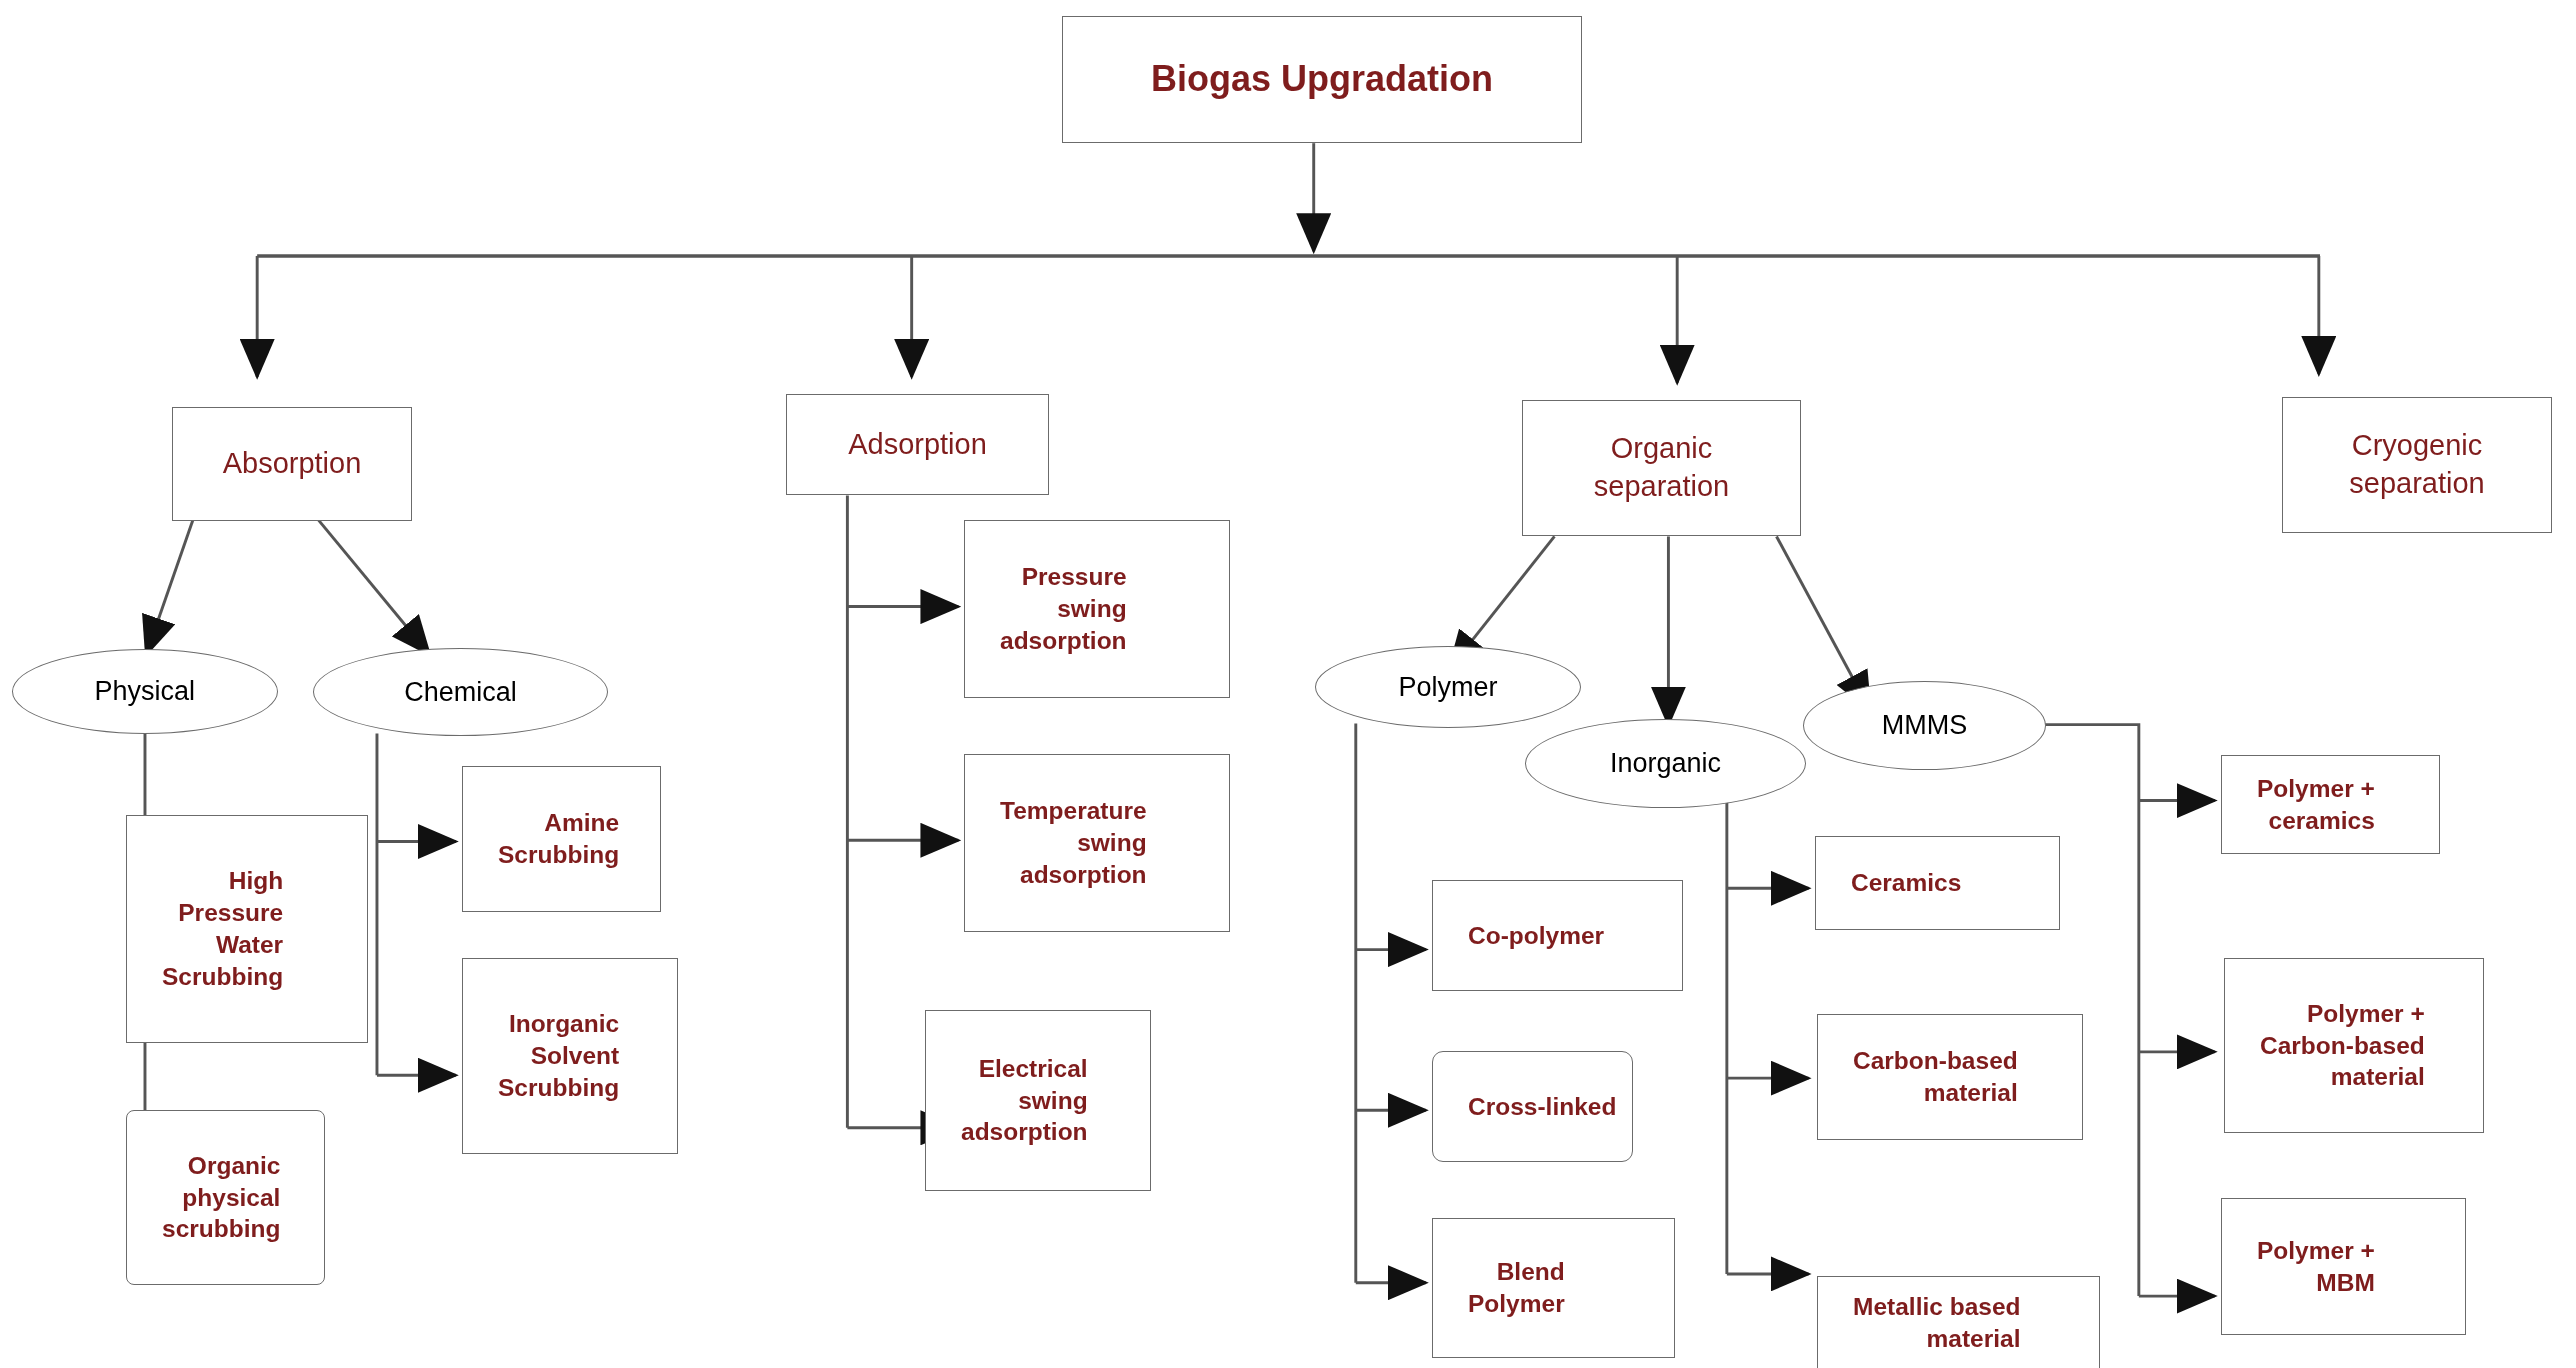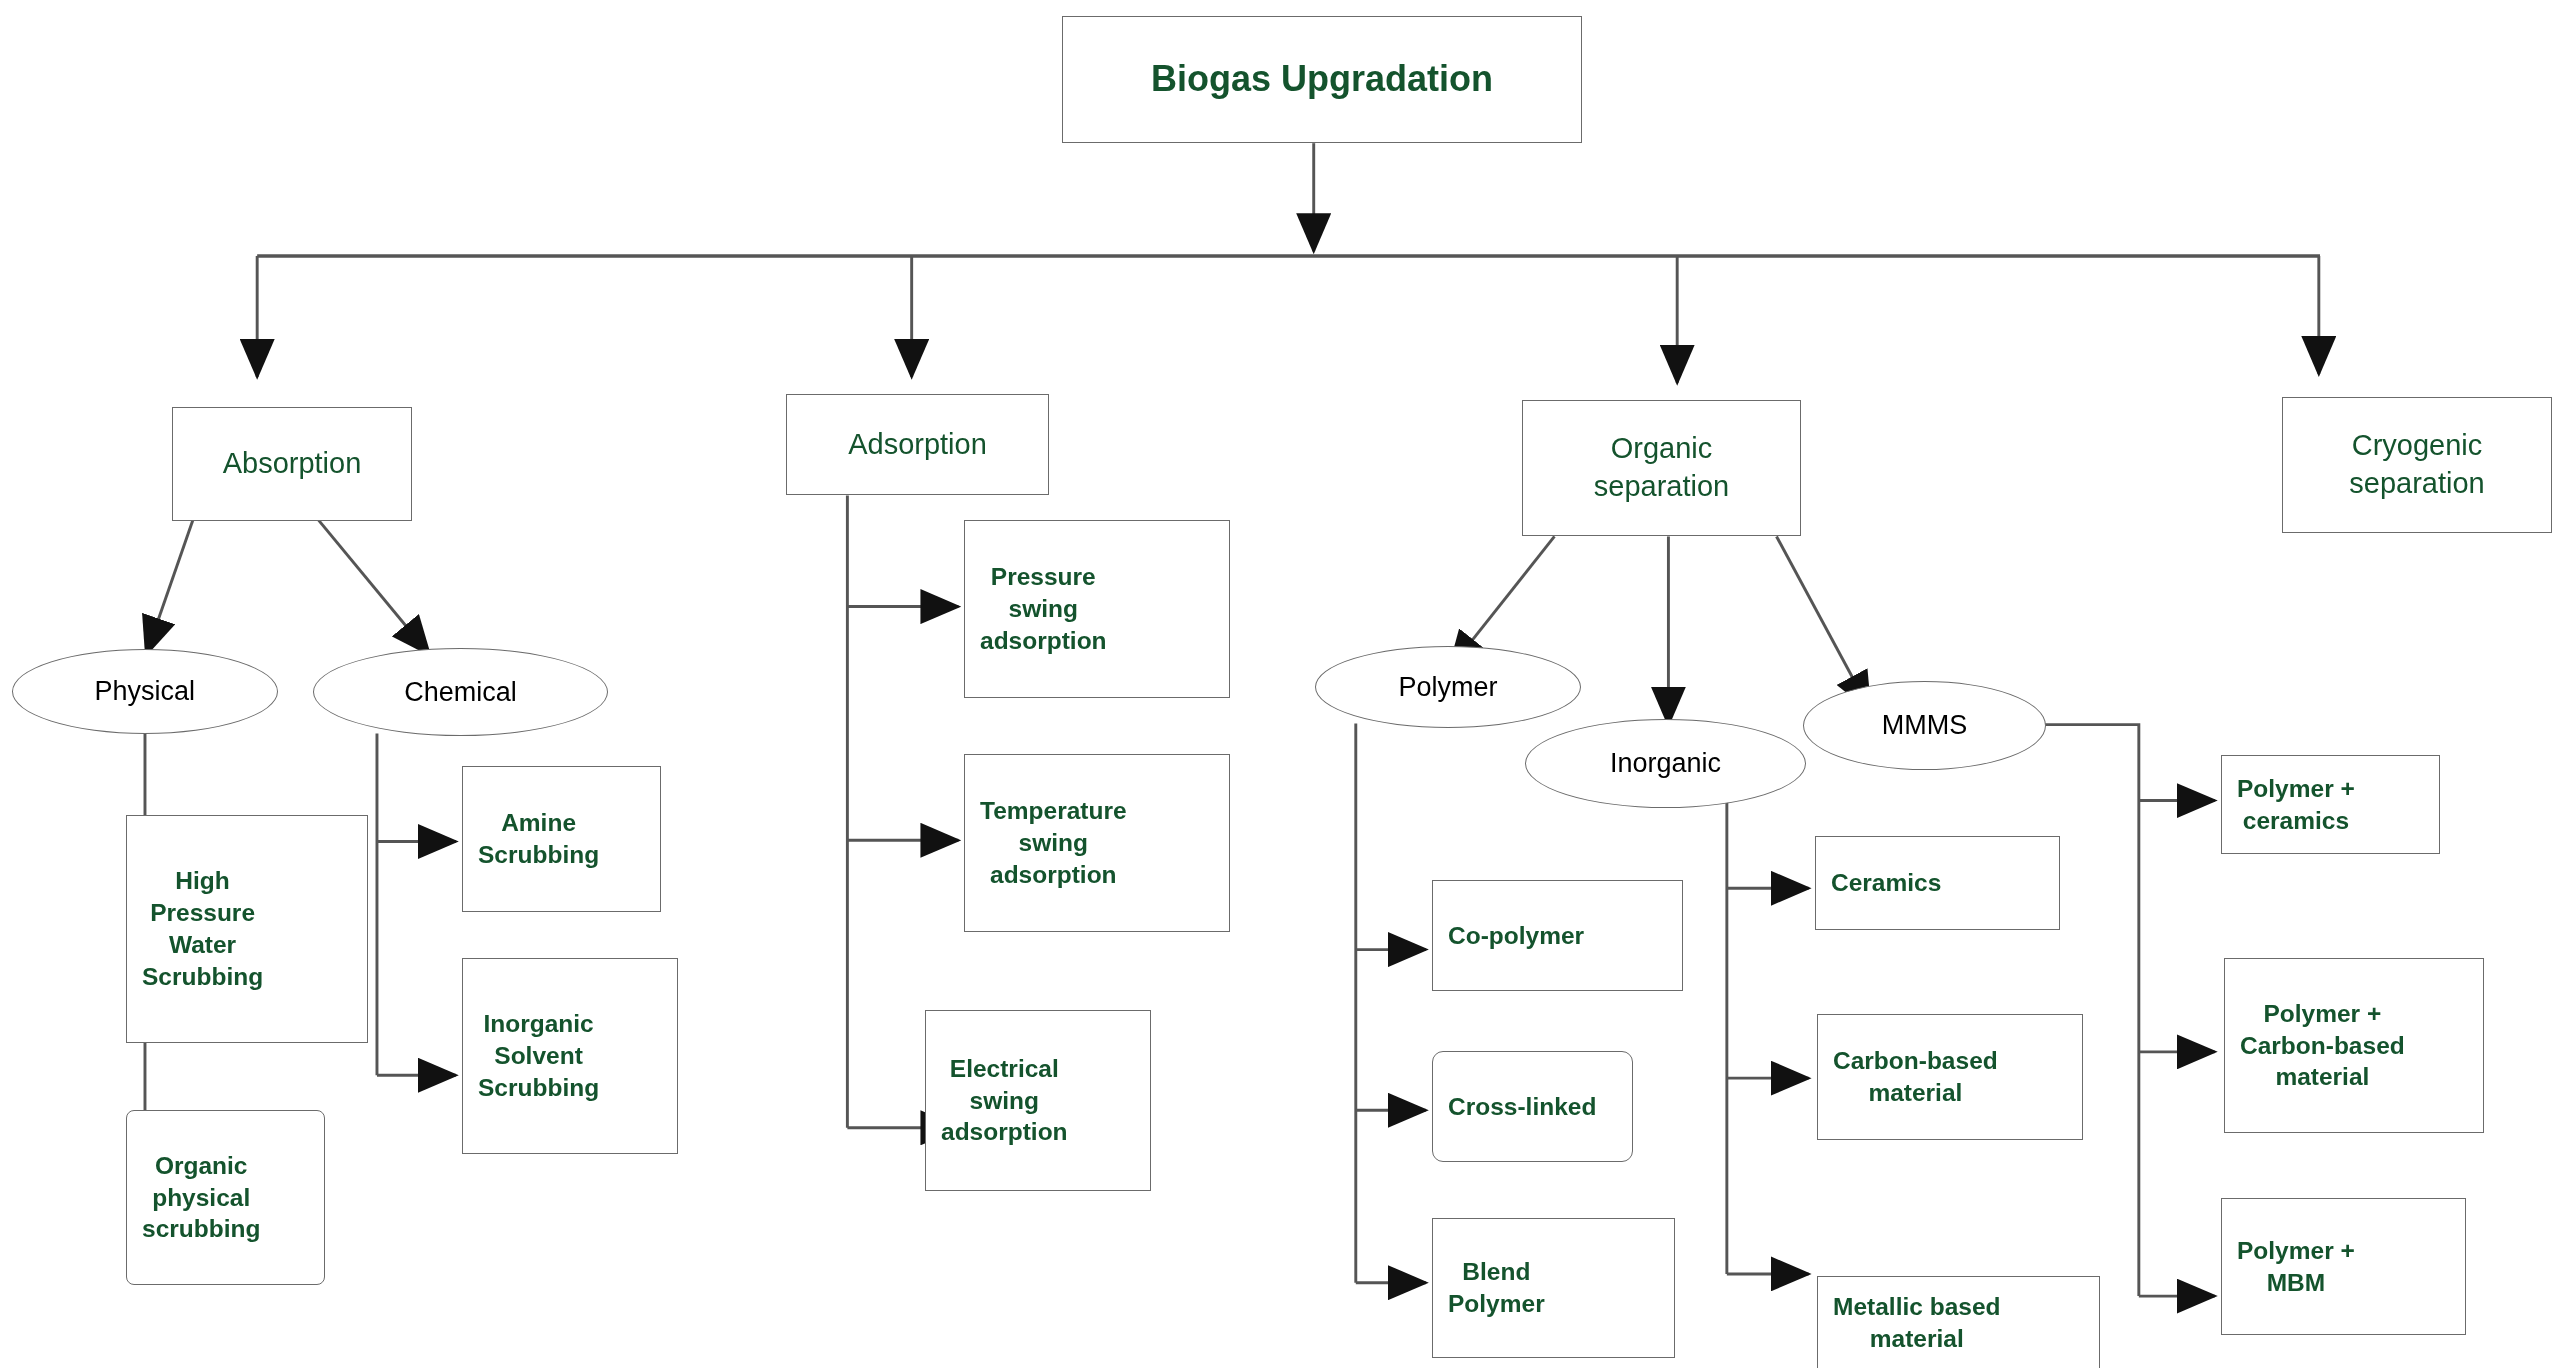--- a/index.html
+++ b/index.html
@@ -1,22 +1,22 @@
 <!DOCTYPE html>
 <html style="font-size:9.4px"><head>
 <meta charset="utf-8">
 <style>
   html,body{margin:0;padding:0;background:#ffffff;}
   body{font-family:"Liberation Sans", sans-serif;}
   #stage{position:relative;width:2576px;height:1368px;background:#fff;overflow:hidden;}
   svg#wires{position:absolute;left:0;top:0;width:2576px;height:1368px;}
   .node{position:absolute;box-sizing:border-box;display:flex;align-items:center;
-        justify-content:center;text-align:center;background:#fff;color:#14532d;}
+        justify-content:center;text-align:center;background:#fff;color:#7f1d1d;}
   .rect{border:1.8px solid #6b6b6b;}
-  .node.lt{justify-content:flex-start;text-align:center;}
+  .node.lt{justify-content:flex-start;text-align:right;padding-left:20px;}
   .node .txt{line-height:1.30;white-space:pre-line;padding:0 5.8px;}
   .title-node{font-weight:bold;font-size:36px;}
   .lvl2{font-size:29px;font-weight:400;}
   .ell{position:absolute;box-sizing:border-box;display:flex;align-items:center;
        justify-content:center;text-align:center;background:#fff;
        border:1.8px solid #6b6b6b;border-radius:50%;font-size:27px;}
   .leaf{font-size:24.5px;font-weight:bold;}
   .leaf .txt{padding-left:15px;}
 </style>
 </head>

